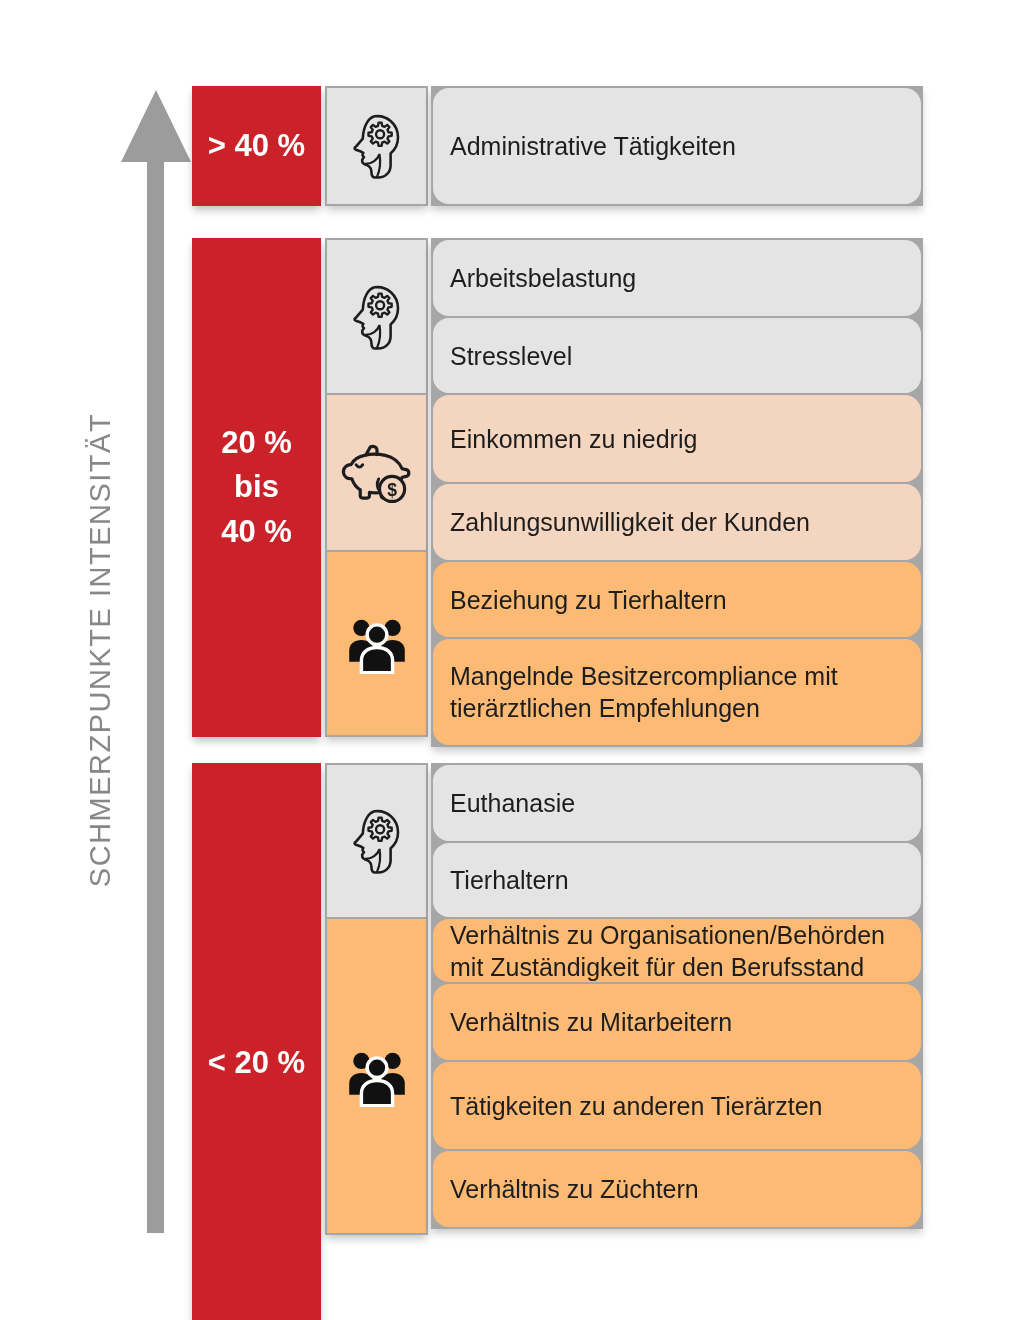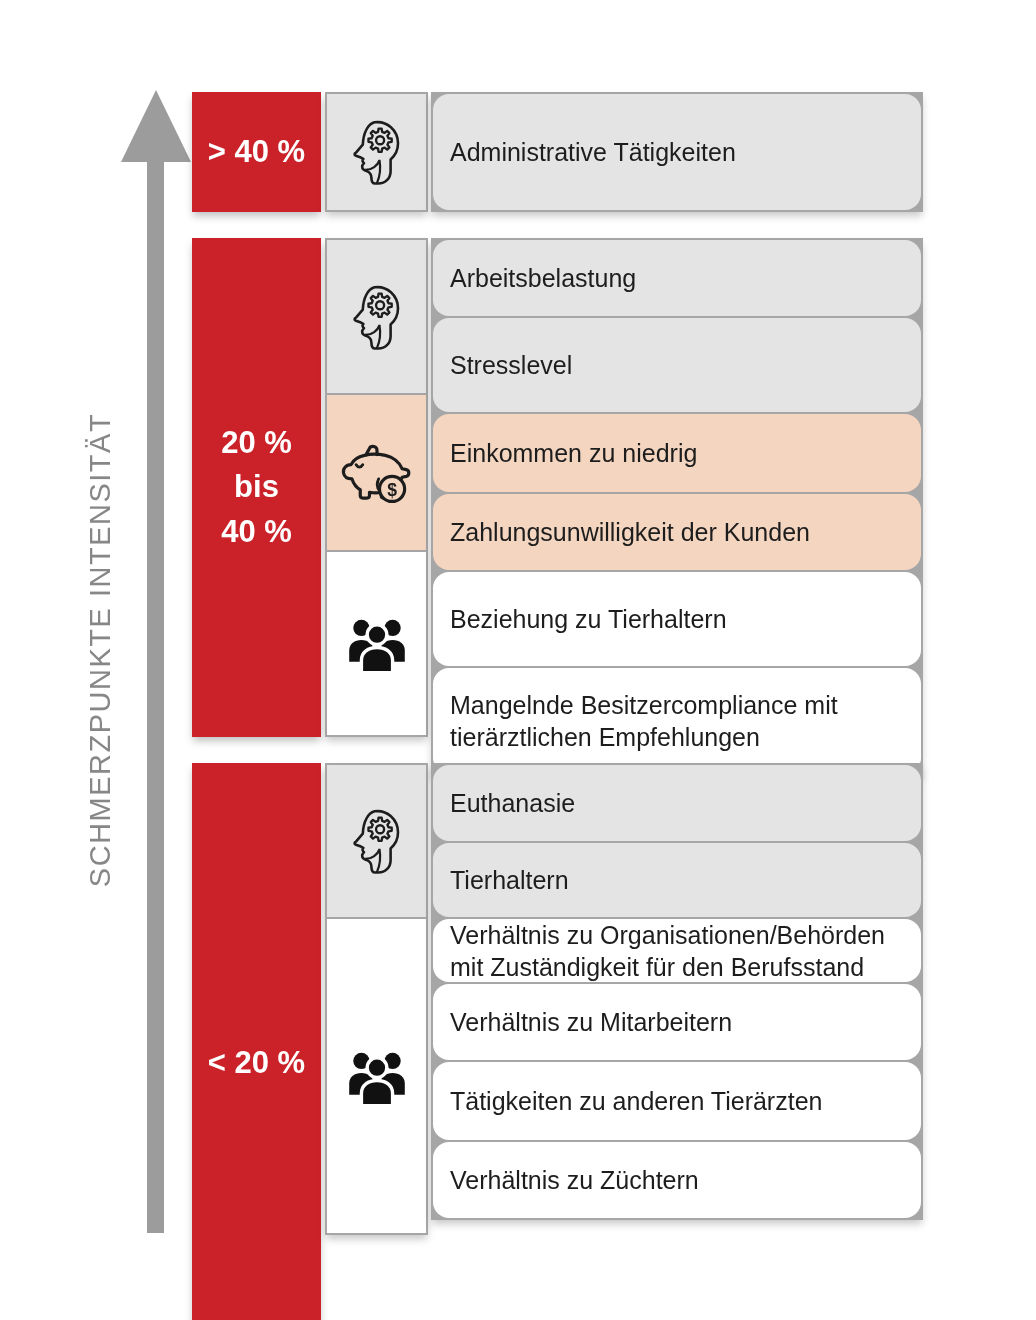--- a/index.html
+++ b/index.html
@@ -25,21 +25,21 @@
   }
   .arrow-shaft{position:absolute;left:147px;top:152px;width:17px;height:1081px;background:var(--arrow)}
   .arrow-head{
     position:absolute;left:121px;top:90px;width:0;height:0;
     border-left:35px solid transparent;border-right:35px solid transparent;
     border-bottom:72px solid var(--arrow);
   }
 
   
   .group{position:absolute;left:192px;display:flex;align-items:flex-start}
-  .g1{top:92px}.g2{top:238px}.g3{top:763px}
+  .g1{top:86px}.g2{top:238px}.g3{top:763px}
 
   .range{
     width:129px;background:var(--red);color:#fff;
     display:flex;align-items:center;justify-content:center;text-align:center;
     font-weight:700;font-size:31px;line-height:1.42;white-space:pre-line;
     box-shadow:0 5px 8px -1px rgba(0,0,0,.25);
   }
   .spacer4{width:4px;flex:none}
   .spacer3{width:3px;flex:none}
 
@@ -51,26 +51,26 @@
   .text-col{width:492px}
 
   .icon-cell{display:flex;align-items:center;justify-content:center}
   .row{
     display:flex;align-items:center;padding-left:17px;padding-right:10px;
     font-size:25px;line-height:1.28;color:var(--ink);white-space:pre-line;border-radius:16px;
   }
 
   .bg-gray{background:var(--cellgray)}
   .bg-peach{background:var(--peach)}
-  .bg-white{background:#ffffff}
+  .bg-white{background:#fdba74}
 
   
   .h120{height:120px}.h499{height:499px}.h472{height:600px}
   .h116{height:116px}
-  .h76{height:76px}.h75{height:94px}.h77{height:78px}.h74{height:74px}
+  .h76{height:76px}.h75{height:75px}.h77{height:87px}.h74{height:74px}
   .h79{height:63px}.h106{height:106px}
   .h152{height:152px}.h153{height:153px}.h155{height:155px}
   .h183{height:183px}.h314{height:314px}
 
   .ic-head{width:62px;height:68px}
   .ic-pig{width:84px;height:72px}
   .ic-people{width:68px;height:61px}
   svg{display:block}
 </style>
 </head>

